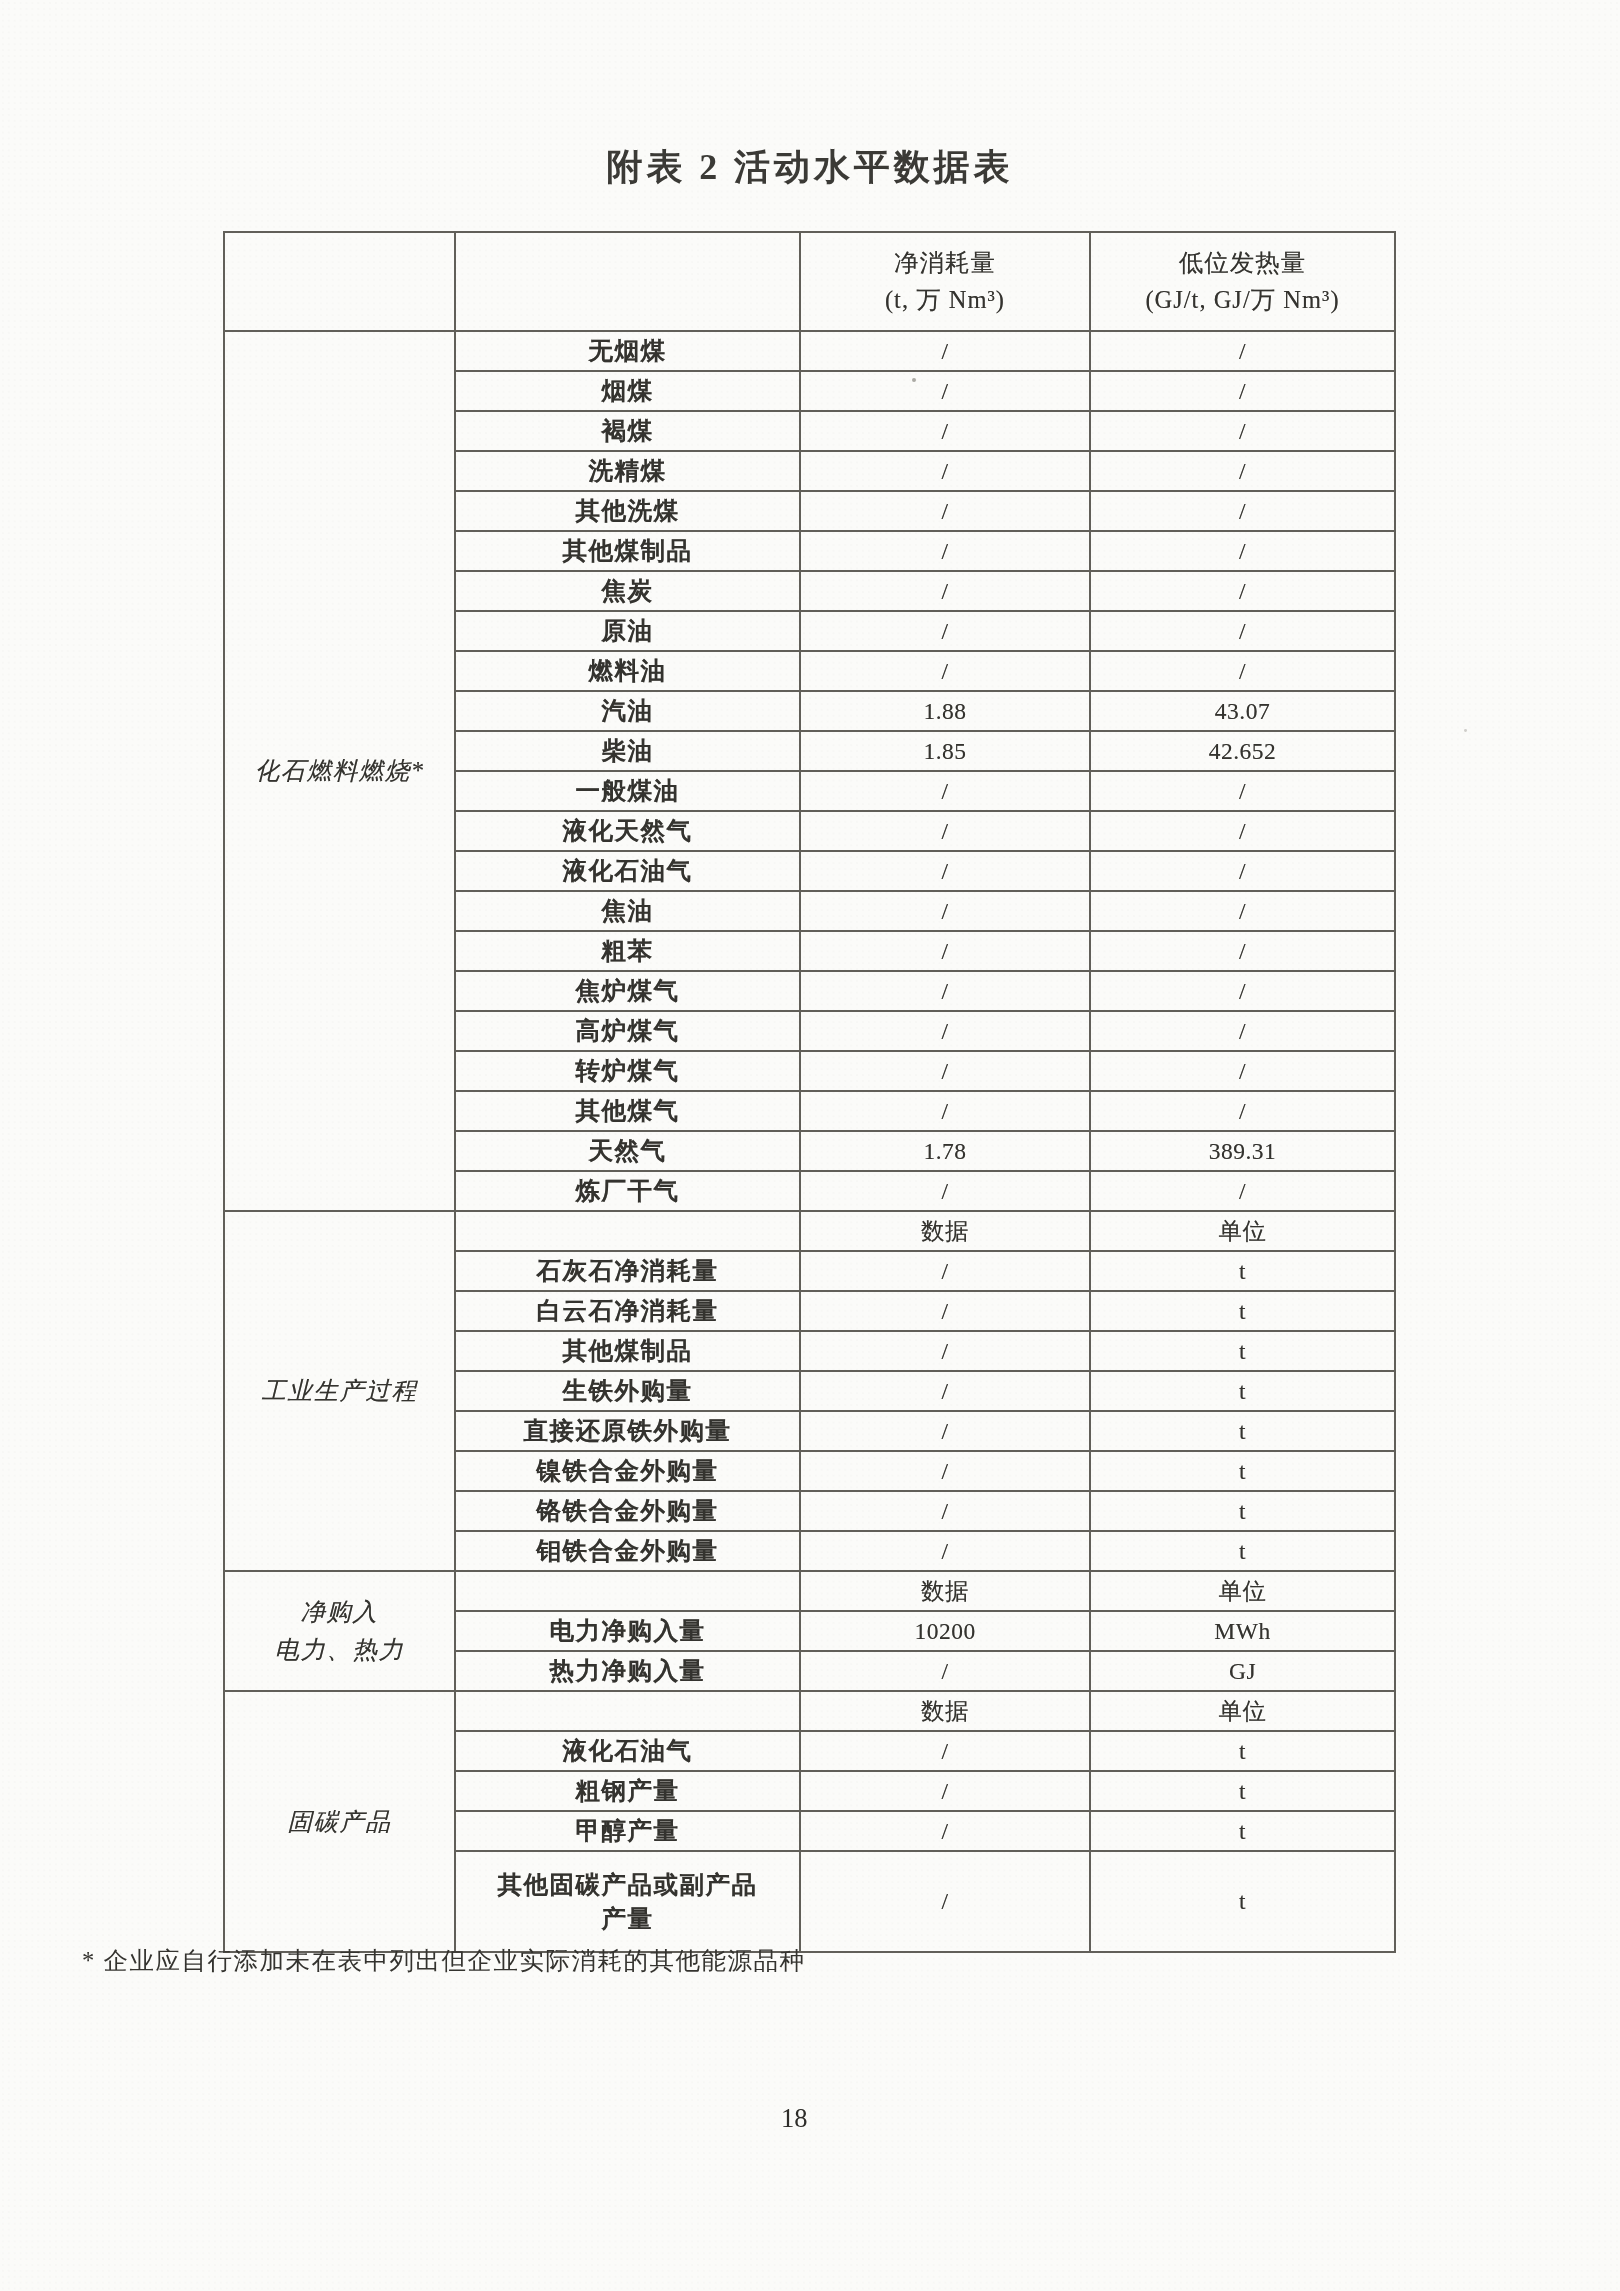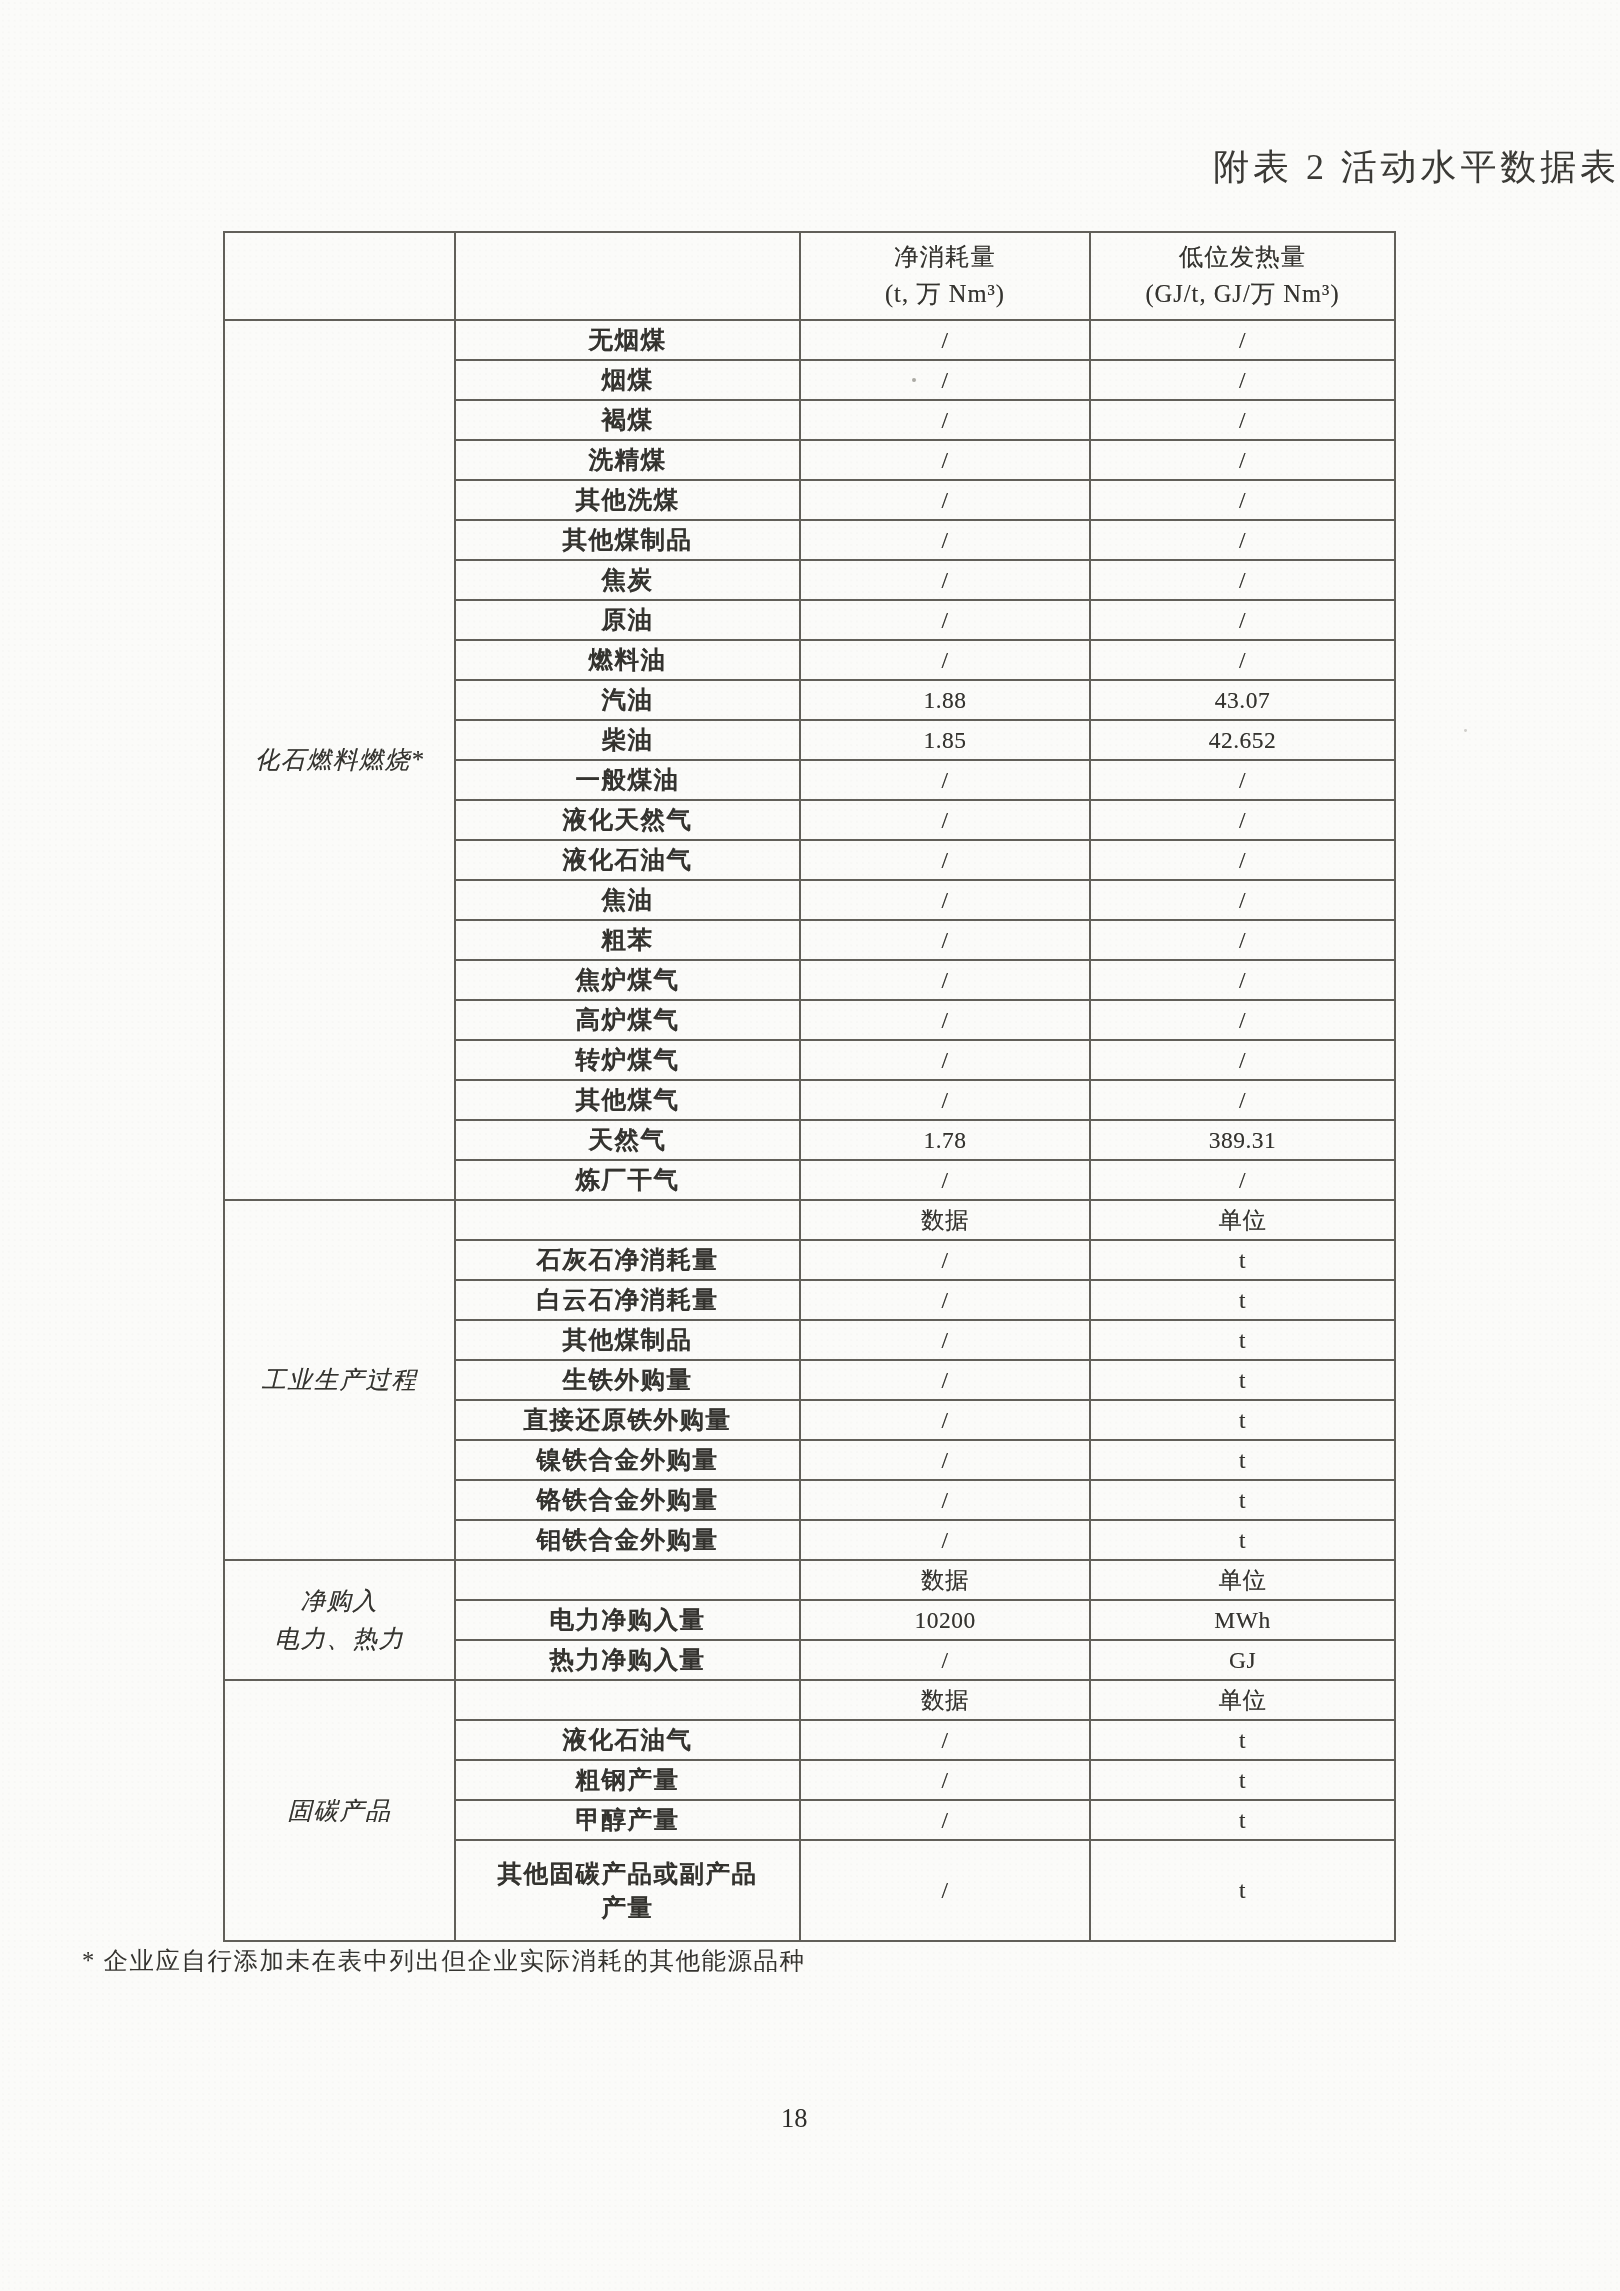--- a/index.html
+++ b/index.html
@@ -11,35 +11,35 @@
     color:#34332f;
     overflow:hidden;
   }
   .page {
     position:absolute; inset:0;
     background-image: radial-gradient(rgba(70,68,60,0.018) 1px, transparent 1px);
     background-size:5.9px 5.9px;
   }
   .title {
     position:absolute; top:143px; left:0; width:100%;
-    text-align:right;
-    font-size:36px; font-weight:400;
+    text-align:center;
+    font-size:36px; font-weight:700;
     letter-spacing:3.9px;
     color:#3b3a36;
   }
   .data-table {
     position:absolute; left:223px; top:231px; width:1171px;
     border-collapse:collapse; table-layout:fixed;
     border:2.9px solid #4b4944;
     font-size:24.5px; color:#34332f;
     letter-spacing:1px;
     text-shadow:0 0 0.5px rgba(60,58,52,0.5);
   }
   .data-table td { border:2px solid #615f59; text-align:center; vertical-align:middle; padding:0 3.9px; }
-  .header-row { height:88px; }
+  .header-row { height:99px; }
   .col-head { line-height:1.5; }
   tbody tr { height:40px; }
   tbody tr.tall { height:101px; }
   .section-label { line-height:1.55; letter-spacing:1.5px;font-style:italic; }
   .name-cell { letter-spacing:1.5px; line-height:1.35;font-weight:bold; }
   .val-cell { font-size:23.5px; letter-spacing:0.5px; }
   .footnote {
     position:absolute; left:82px; top:1944px;
     font-size:24.5px; letter-spacing:1.5px;
     color:#34332f;

